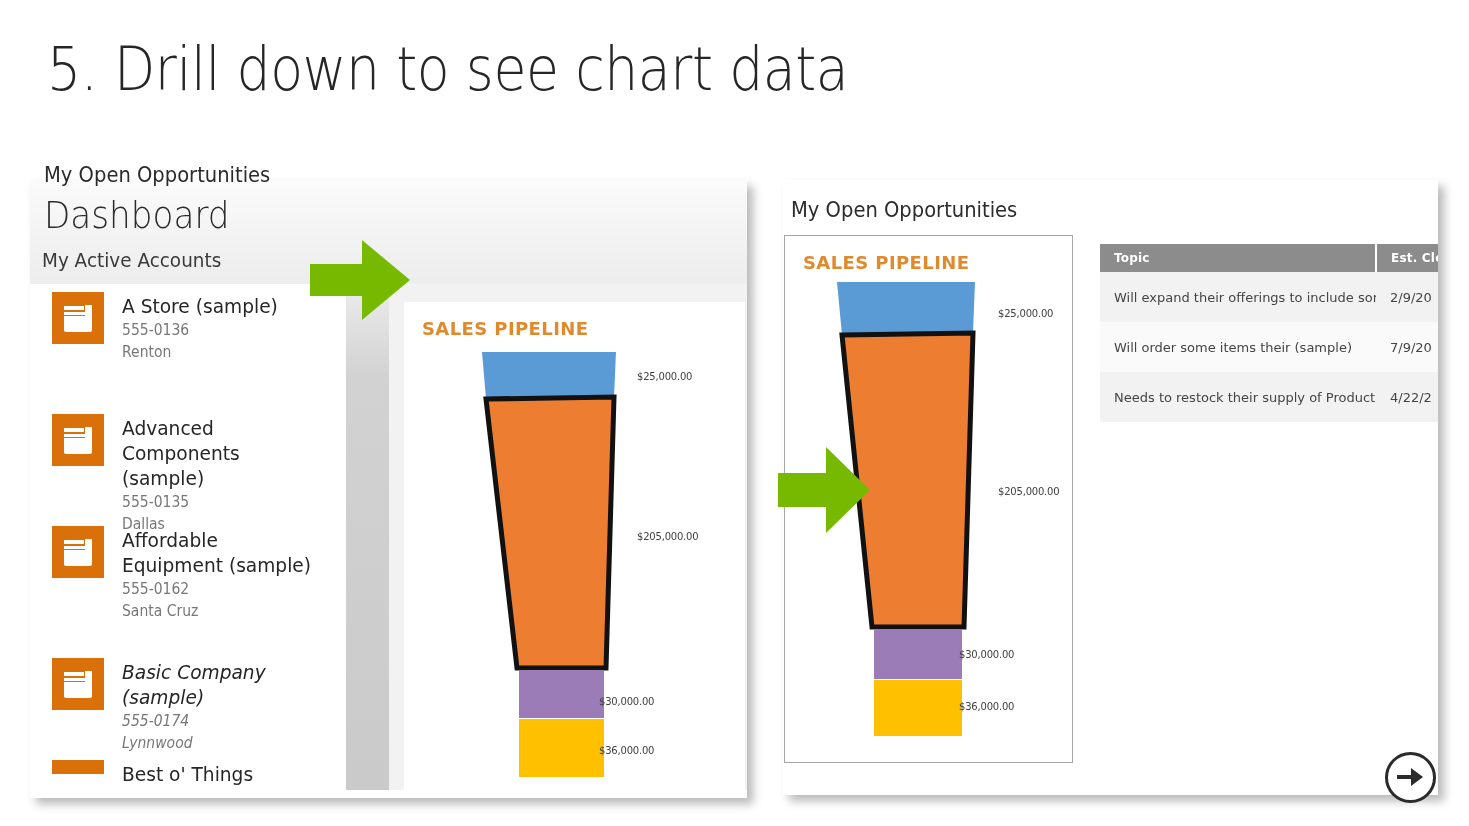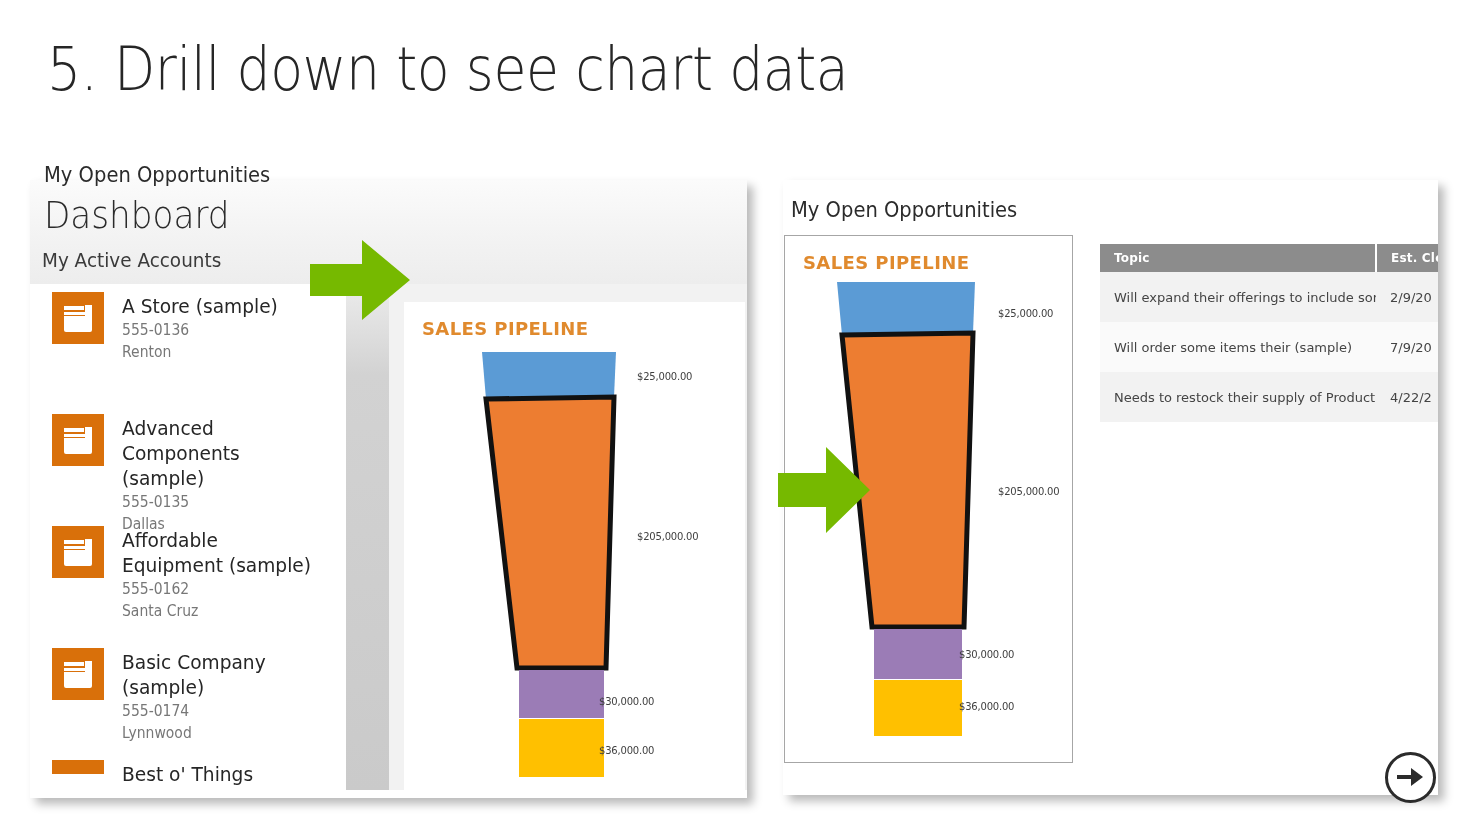--- a/index.html
+++ b/index.html
@@ -372,21 +372,21 @@
           <div class="glyph-tab"></div>
             <div class="glyph-body"></div>
         </div>
         <div class="account-text">
           <div class="account-name">Affordable Equipment (sample)</div>
           <div class="account-phone">555-0162</div>
           <div class="account-city">Santa Cruz</div>
         </div>
       </div>
 
-      <div class="account-row" style="top:364px;">
+      <div class="account-row" style="top:374px;font-style:italic;">
         <div class="account-icon">
           <div class="glyph-top"></div>
             <div class="glyph-top2"></div>
           <div class="glyph-tab"></div>
             <div class="glyph-body"></div>
         </div>
         <div class="account-text">
           <div class="account-name">Basic Company (sample)</div>
           <div class="account-phone">555-0174</div>
           <div class="account-city">Lynnwood</div>

